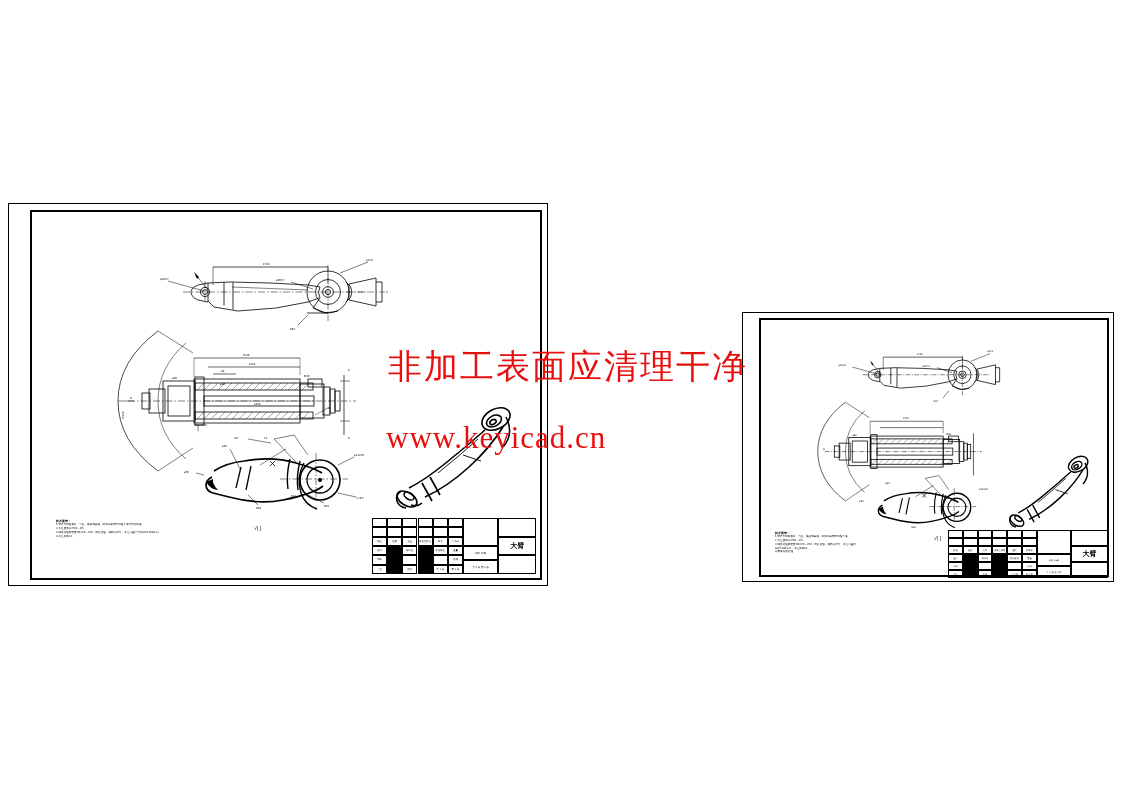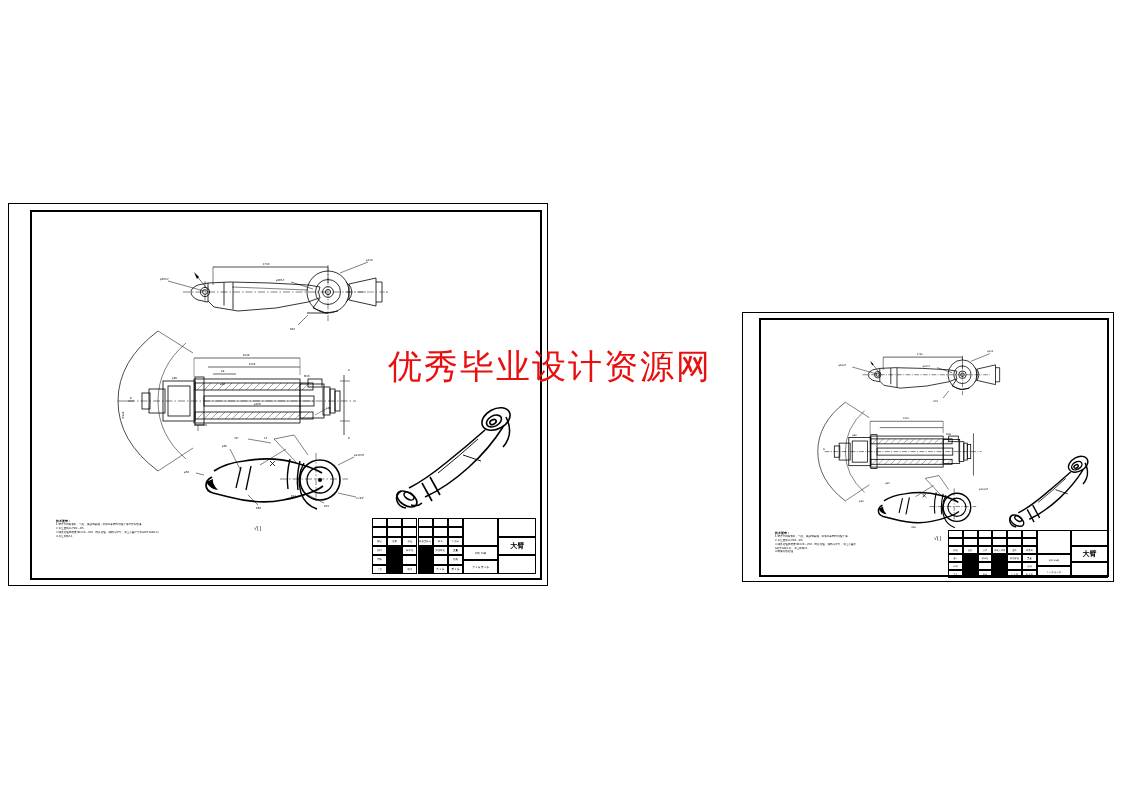--- a/index.html
+++ b/index.html
@@ -527,14 +527,15 @@
       <div class="tb-cell" style="left: 88.8px; top: 0px; width: 34.4px; height: 24px; font-size: 2.2px;"></div>
       <div class="tb-cell" style="left: 88.8px; top: 24px; width: 34.4px; height: 12px; font-size: 2.2px;">材料  45钢</div>
       <div class="tb-cell" style="left: 88.8px; top: 36px; width: 34.4px; height: 12px; font-size: 2.2px;">共 1 张  第 1 张</div>
       <div class="tb-cell" style="left: 123.2px; top: 0px; width: 36.8px; height: 16px; font-size: 2.2px;"></div>
       <div class="tb-cell tb-title" style="left: 123.2px; top: 16px; width: 36.8px; height: 16px;">大臂</div>
       <div class="tb-cell" style="left: 123.2px; top: 32px; width: 36.8px; height: 16px; font-size: 2.2px;"></div>
     </div>
 </div>
 
 <div id="watermark">
-  <div id="wm-cn">优秀毕业设计资源网</div>
+  <div id="wm-cn">非加工表面应清理干净</div>
+  <div id="wm-url">www.keyicad.cn</div>
 </div>
 
 </body></html>

